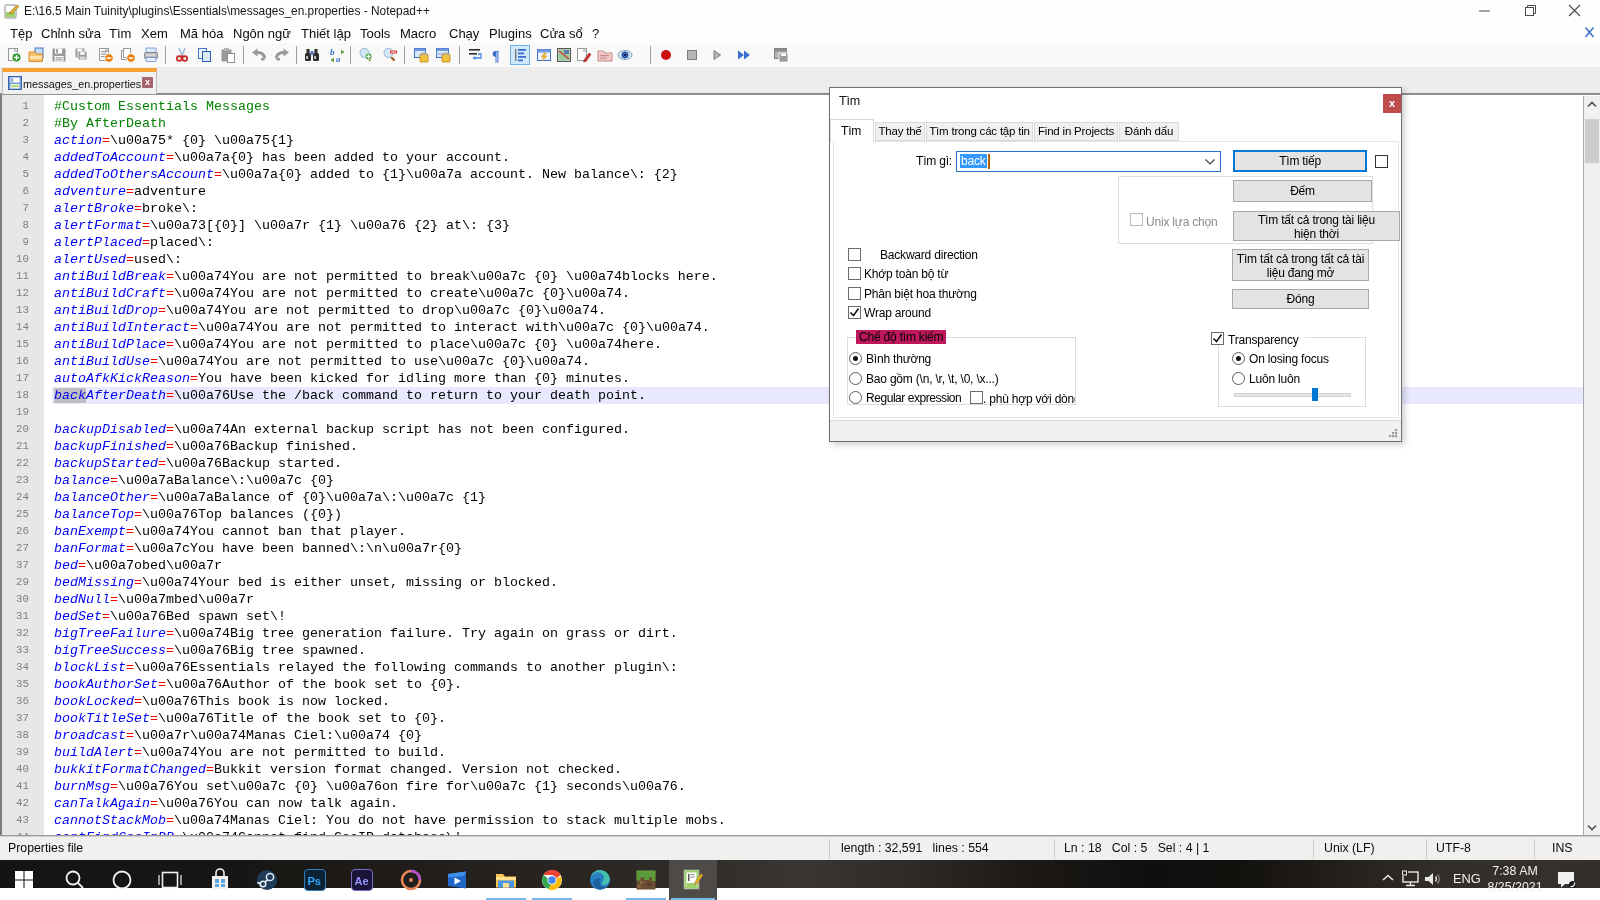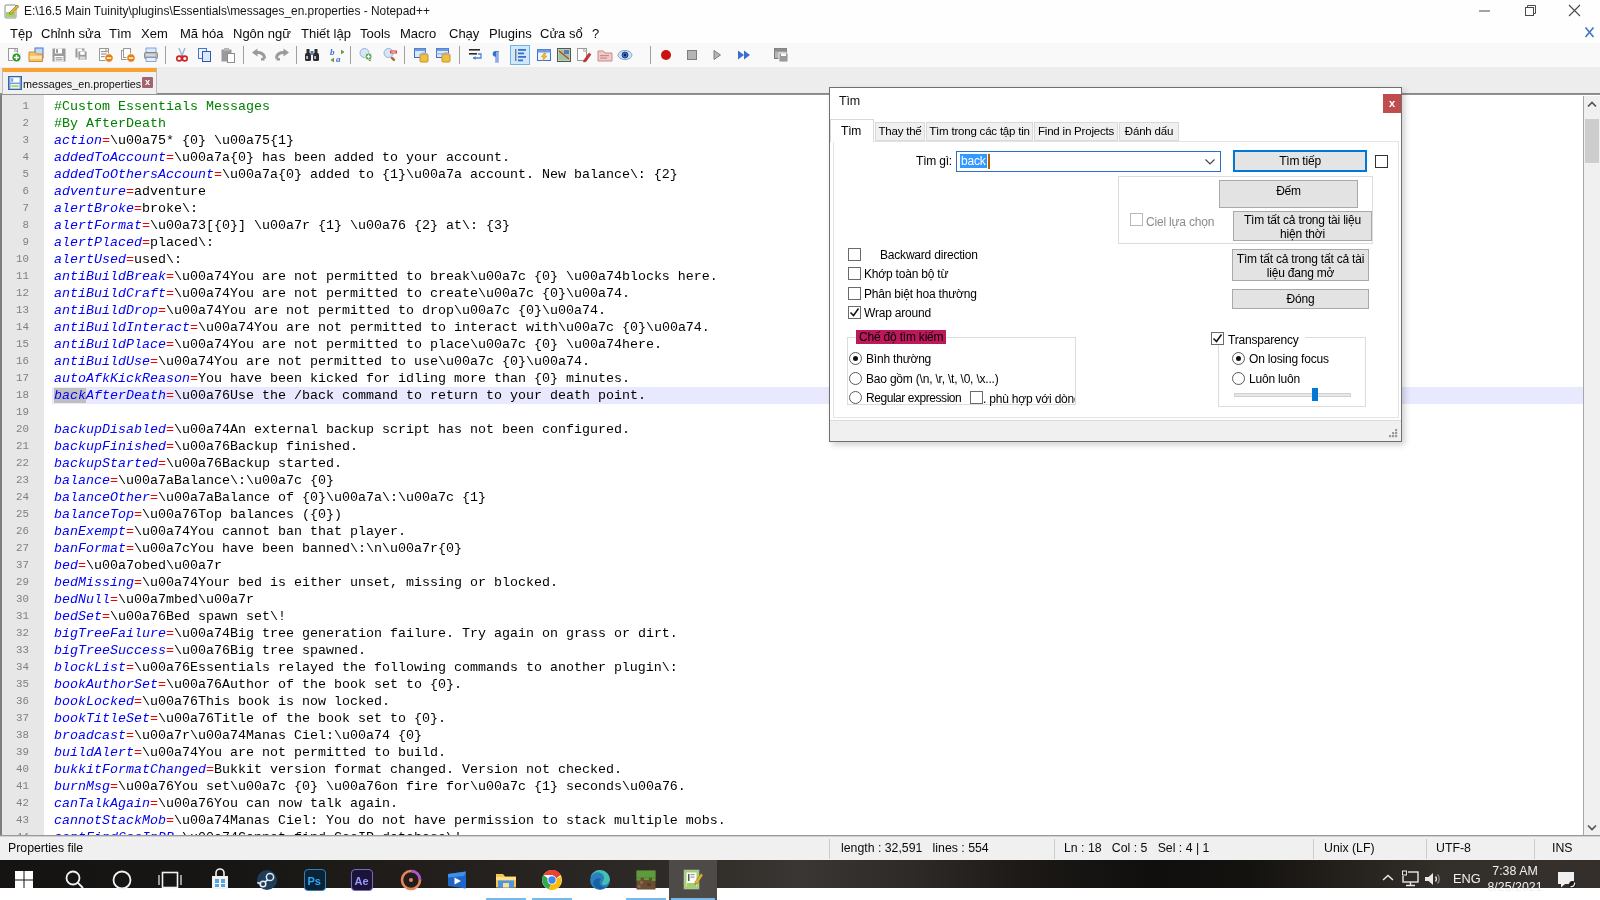--- a/index.html
+++ b/index.html
@@ -575,23 +575,23 @@
       <span style="position:absolute;left:31px;top:2px;width:1.5px;height:15px;background:#b05e00"></span>
    <svg style="position:absolute;right:5px;top:7px" width="10" height="6">
         <path d="M0.5 0.5 L5 5 L9.5 0.5" fill="none" stroke="#444" stroke-width="1.2"></path>
       </svg>
  </div>
  <div style="position:absolute;left:403px;top:62px;width:134px;height:22px;background:#e4e4e4;border:2px solid #0078d7;text-align:center;line-height:18px">Tìm tiếp</div>
  <div style="position:absolute;left:545px;top:67px;width:13px;height:13px;background:#fff;border:1px solid #333"></div>
 
  <div style="position:absolute;left:288px;top:88px;width:255px;height:68px;border:1px solid #dcdcdc"></div>
  <div style="position:absolute;left:300px;top:125px;width:13px;height:13px;background:#fff;border:1px solid #b8b8b8"></div>
- <div style="position:absolute;left:316px;top:127px;color:#8b8b8b">Ciel lựa chọn</div>
- <div class="fbtn" style="left:389px;top:92px;width:139px;height:28px;line-height:20px">Đếm</div>
- <div class="fbtn" style="left:403px;top:123px;width:139px;height:30px;line-height:14px;padding-top:1px">Tìm tất cả trong tài liệu<br>hiện thời</div>
+ <div style="position:absolute;left:316px;top:127px;color:#8b8b8b">Unix lựa chọn</div>
+ <div class="fbtn" style="left:403px;top:92px;width:139px;height:22px;line-height:20px">Đếm</div>
+ <div class="fbtn" style="left:403px;top:123px;width:167px;height:30px;line-height:14px;padding-top:1px">Tìm tất cả trong tài liệu<br>hiện thời</div>
  <div class="fbtn" style="left:402px;top:161px;width:137px;height:32px;line-height:14px;padding-top:2px">Tìm tất cả trong tất cả tài<br>liệu đang mở</div>
  <div class="fbtn" style="left:402px;top:201px;width:137px;height:20px;line-height:18px">Đóng</div>
 
  <div class="fcb" style="left:18px;top:160px"></div>
     <div style="position:absolute;left:50px;top:160px">Backward direction</div>
  <div class="fcb" style="left:18px;top:179px"></div>
     <div style="position:absolute;left:34px;top:179px">Khớp toàn bộ từ</div>
  <div class="fcb" style="left:18px;top:199px"></div>
     <div style="position:absolute;left:34px;top:199px">Phân biệt hoa thường</div>
  <div class="fcb" style="left:18px;top:218px">

